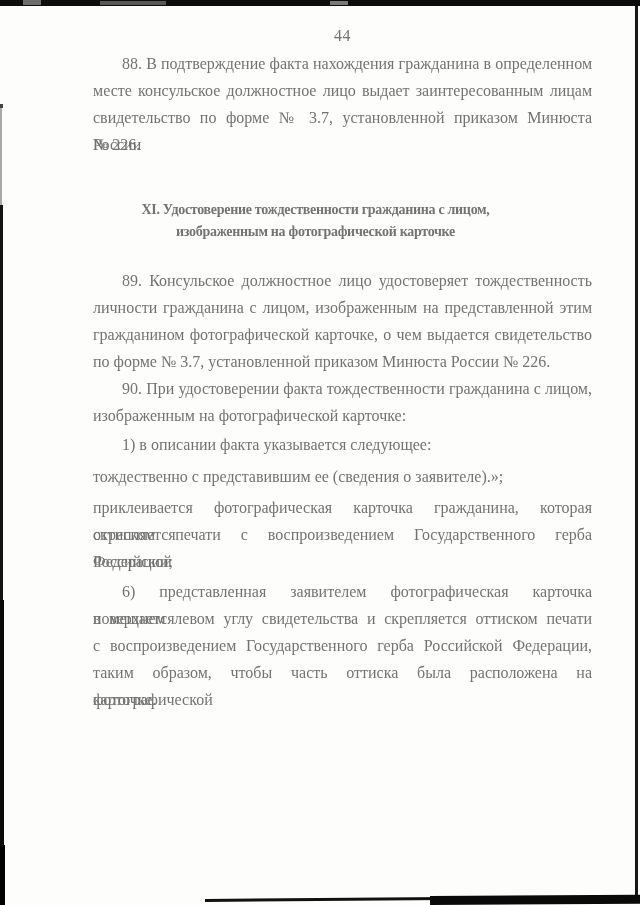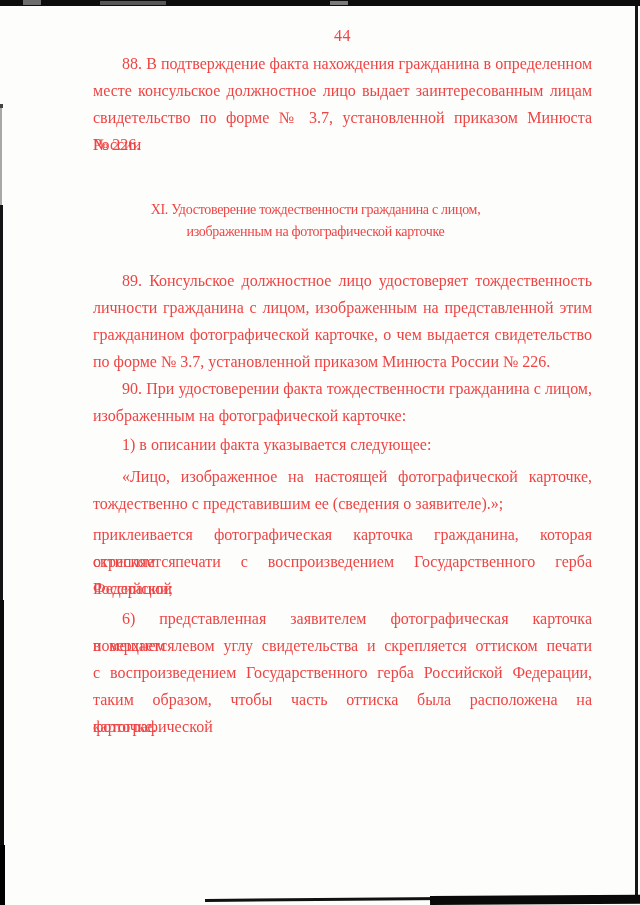--- a/index.html
+++ b/index.html
@@ -7,21 +7,21 @@
     padding: 0;
     background: #ffffff;
   }
   .page {
     position: relative;
     width: 640px;
     height: 905px;
     background: #fdfdfc;
     overflow: hidden;
     font-family: "Liberation Serif", "DejaVu Serif", serif;
-    color: #ef4444;
+    color: #737373;
   }
 
   
   .edge { position: absolute; background: #0d0d0d; }
   .edge-top { left: 0; top: 0; width: 640px; height: 6px; }
   .edge-top-gap1 { left: 23px; top: 0; width: 18px; height: 5px; background: #6d6d6d; }
   .edge-top-gap2 { left: 100px; top: 1px; width: 66px; height: 4px; background: #575757; }
   .edge-top-gap3 { left: 330px; top: 1px; width: 18px; height: 4px; background: #7a7a7a; }
   .edge-right { left: 635px; top: 6px; width: 3px; height: 897px; background: #161616; }
   .edge-left-faint { left: 0; top: 108px; width: 2px; height: 100px; background: #a8a8a8; }
@@ -65,21 +65,21 @@
     white-space: nowrap0; 
   }
   .ln.first { text-indent: 29px; }
   .ln.last { text-align-last: left; }
 
   .p88 { margin-top: 4px; }
   .heading {
     position: relative;
     left: -27px;
     margin-top: 41px;
-    font-weight: normal;
+    font-weight: bold;
     font-size: 14px;
     letter-spacing: -0.3px;
     text-align: center;
   }
   .heading .hln { height: 22px; line-height: 22px; }
   .p89 { margin-top: 24px; }
   .p90 { margin-top: 0; }
   .item1 { margin-top: 2px; }
   .quote { margin-top: 5px; }
   .item2 { margin-top: 4px; }
@@ -129,21 +129,20 @@
     <div class="para p90">
       <div class="ln first">90. При удостоверении факта тождественности гражданина с лицом,</div>
       <div class="ln last">изображенным на фотографической карточке:</div>
     </div>
 
     <div class="para item1">
       <div class="ln first last">1) в описании факта указывается следующее:</div>
     </div>
 
     <div class="para quote">
-      <div class="ln first">«Лицо, изображенное на настоящей фотографической карточке,</div>
       <div class="ln last">тождественно с представившим ее (сведения о заявителе).»;</div>
     </div>
 
     <div class="para item2">
       <div class="ln">приклеивается фотографическая карточка гражданина, которая скрепляется</div>
       <div class="ln">оттиском печати с воспроизведением Государственного герба Российской</div>
       <div class="ln last">Федерации;</div>
     </div>
 
     <div class="para item3">

